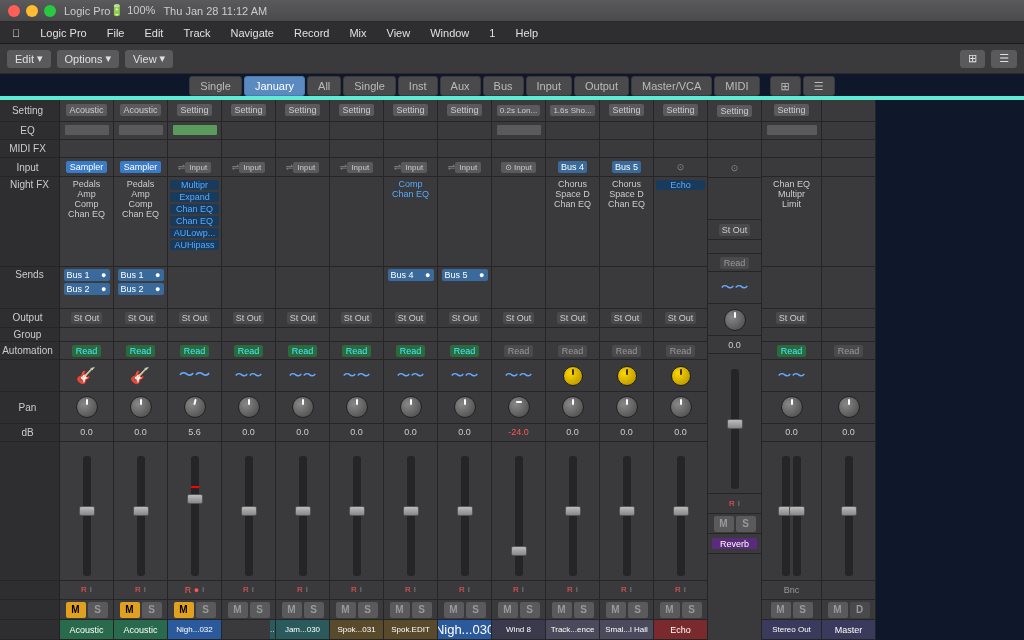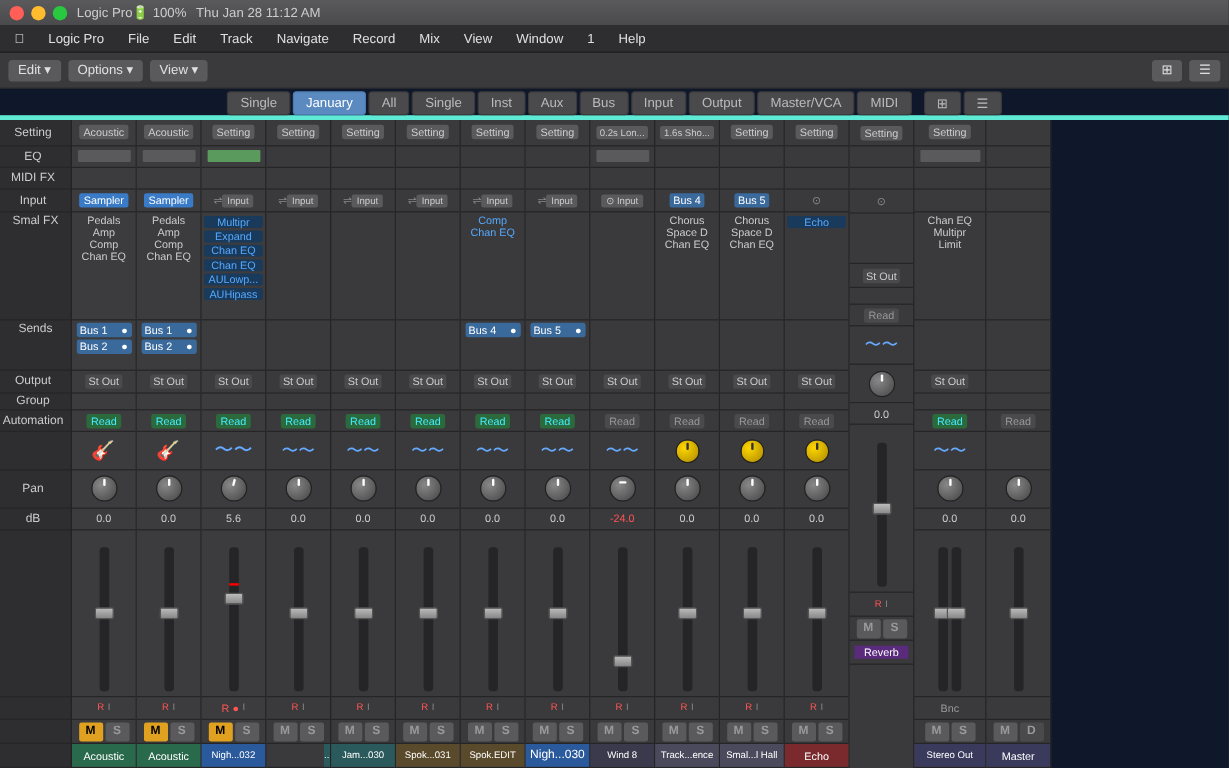--- a/index.html
+++ b/index.html
@@ -481,21 +481,21 @@
     <button class="tab-btn">☰</button>
   </div>
 
   <div class="mixer-container">
 
     <div class="row-labels">
       <div class="row-label cell cell-setting">Setting</div>
       <div class="row-label cell cell-eq">EQ</div>
       <div class="row-label cell cell-midifx">MIDI FX</div>
       <div class="row-label cell cell-input">Input</div>
-      <div class="row-label cell cell-audiofx">Smal FX</div>
+      <div class="row-label cell cell-audiofx">Night FX</div>
       <div class="row-label cell cell-sends">Sends</div>
       <div class="row-label cell cell-output">Output</div>
       <div class="row-label cell cell-group">Group</div>
       <div class="row-label cell cell-automation">Automation</div>
       <div class="row-label cell" style="height:32px;"></div>
       <div class="row-label cell" style="height:32px;">Pan</div>
       <div class="row-label cell" style="height:18px;">dB</div>
       <div class="row-label cell" style="height:140px;"></div>
       <div class="row-label cell" style="height:20px;"></div>
       <div class="row-label cell" style="height:20px;"></div>
@@ -960,21 +960,21 @@
             <span class="ri-indicator">
               <span class="ri-r">R</span>
               <span class="ri-i">I</span>
             </span>
           </div>
         <div class="cell cell-mute-solo">
           <button class="ms-btn ms-m off">M</button>
           <button class="ms-btn ms-s off">S</button>
         </div>
         <div class="cell" style="height:20px;padding:0;">
-          <div class="ch-name blue" style="font-size:10px;">Nigh...030</div>
+          <div class="ch-name blue" style="font-size:13px;">Nigh...030</div>
         </div>
       </div>
 
       <div class="channel-strip">
         <div class="cell cell-setting">
             <span class="setting-badge" style="font-size:8px;">0.2s Lon...</span>
           </div>
         <div class="cell cell-eq">
             <div class="eq-bar"></div>
           </div>

